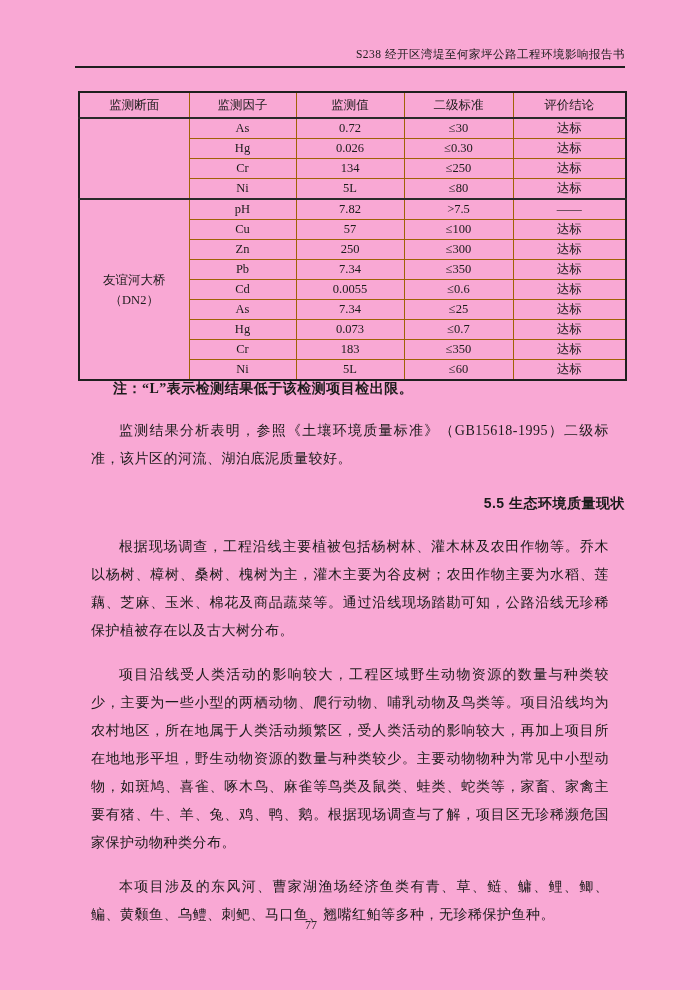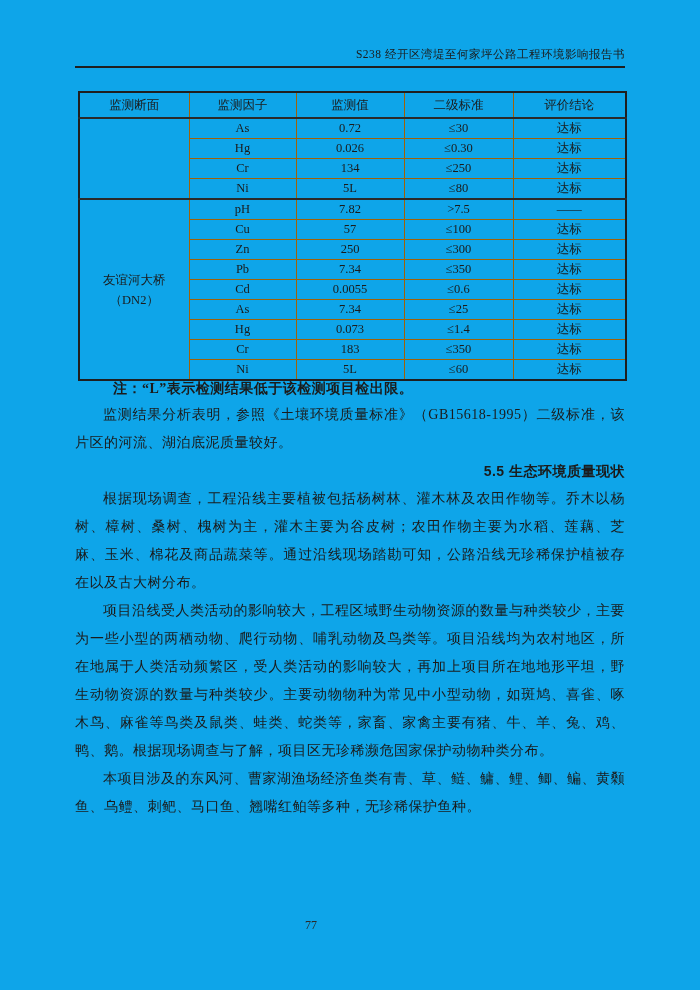--- a/index.html
+++ b/index.html
@@ -1,21 +1,21 @@
 <!DOCTYPE html>
 <html><head>
 <meta charset="utf-8">
 <style>
   html, body { margin: 0; padding: 0; background: #e8e8e8; }
   .page {
     position: relative;
     width: 700px;
     height: 990px;
     margin: 0 auto;
-    background: #0ea5e9;
+    background: #f9a8d4;
     font-family: "Liberation Serif", "DejaVu Serif", serif;
     color: #1b1b1b;
     overflow: hidden;
   }
   .doc-header {
     position: absolute;
     top: 47px;
     left: 75px;
     width: 550px;
     text-align: right;
@@ -70,21 +70,21 @@
     position: absolute;
     top: 401px;
     left: 75px;
     width: 550px;
     font-size: 14px;
     line-height: 28px;
     text-align: justify;
     text-justify: inter-character;
     letter-spacing: 0.5px;
   }
-  .body-text p { margin: 0; text-indent: 2em; }
+  .body-text p { margin: 16px; text-indent: 2em; }
   .sec-heading {
     margin: 0;
     font-family: "Liberation Sans", "DejaVu Sans", sans-serif;
     font-size: 14px;
     font-weight: bold;
     line-height: 28px;
     text-align: right;
     letter-spacing: 0.5px;
   }
   .page-number {
@@ -184,21 +184,21 @@
         </tr>
         <tr>
           <td>As</td>
           <td>7.34</td>
           <td>≤25</td>
           <td>达标</td>
         </tr>
         <tr>
           <td>Hg</td>
           <td>0.073</td>
-          <td>≤1.4</td>
+          <td>≤0.7</td>
           <td>达标</td>
         </tr>
         <tr>
           <td>Cr</td>
           <td>183</td>
           <td>≤350</td>
           <td>达标</td>
         </tr>
         <tr>
           <td>Ni</td>

